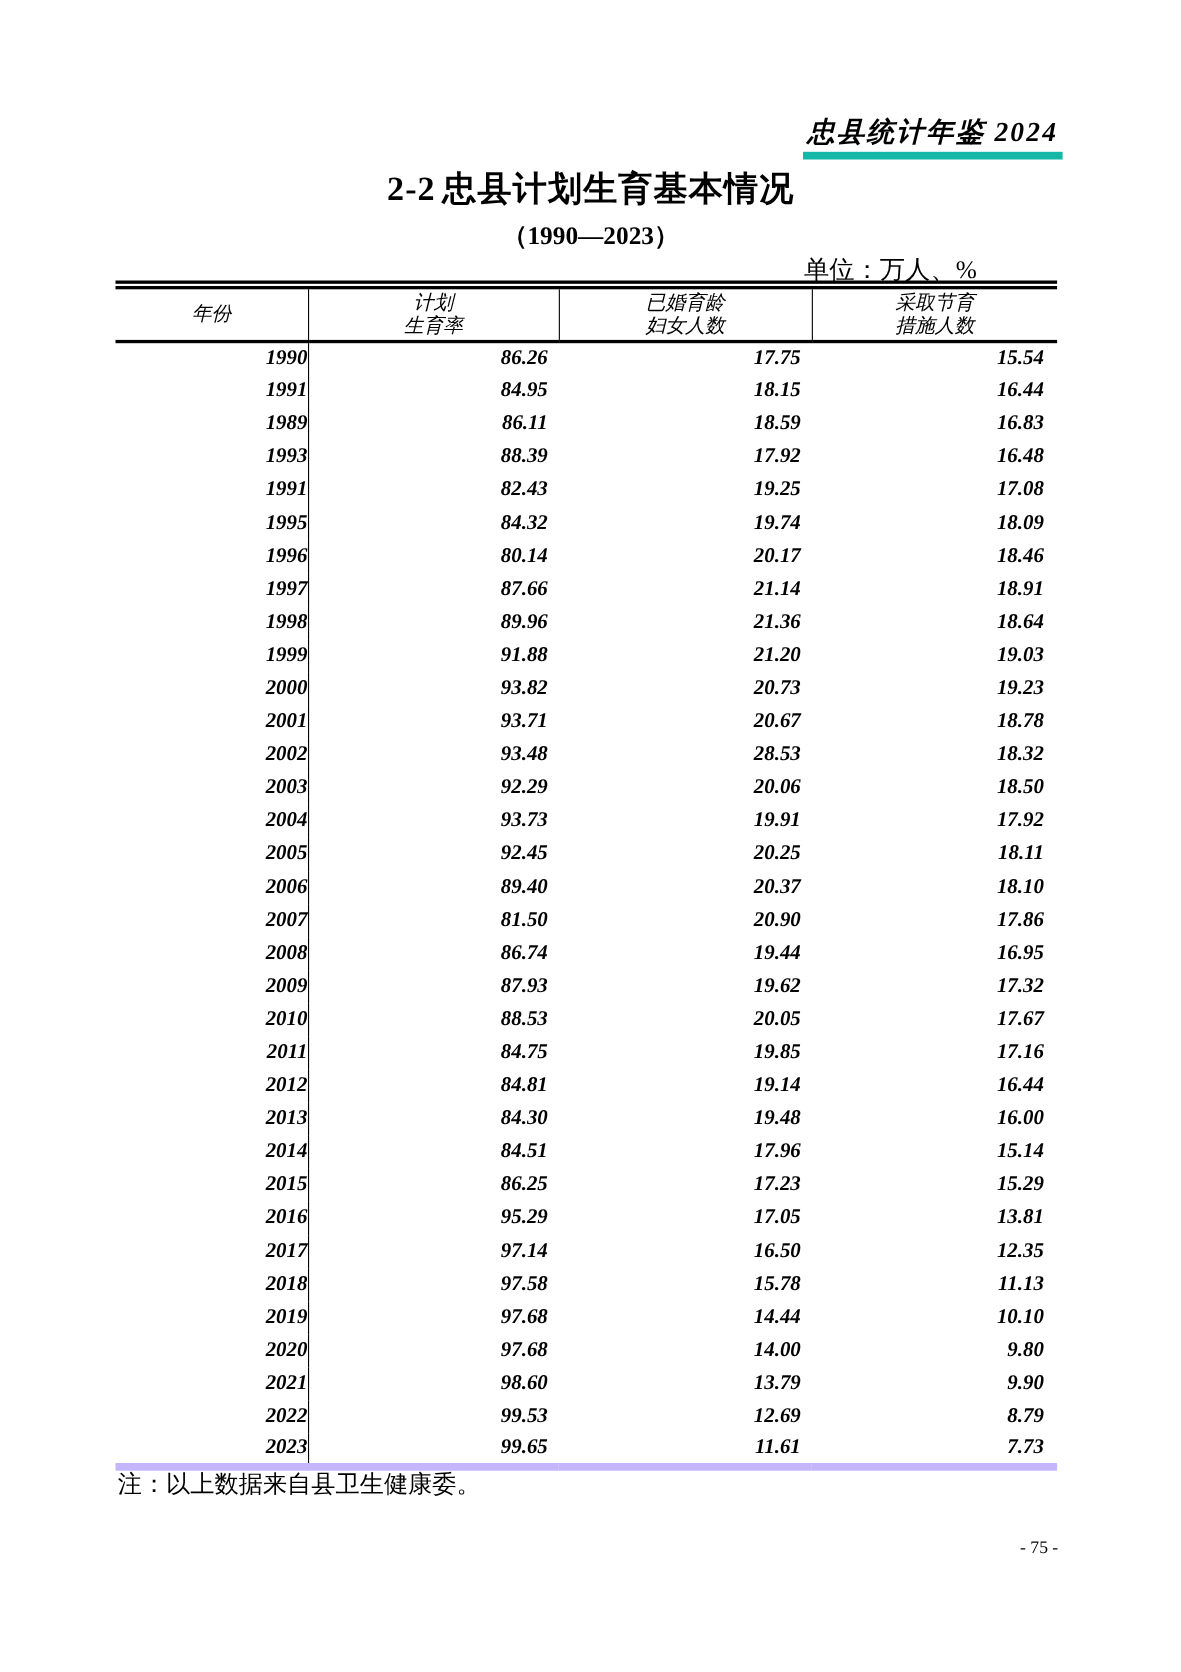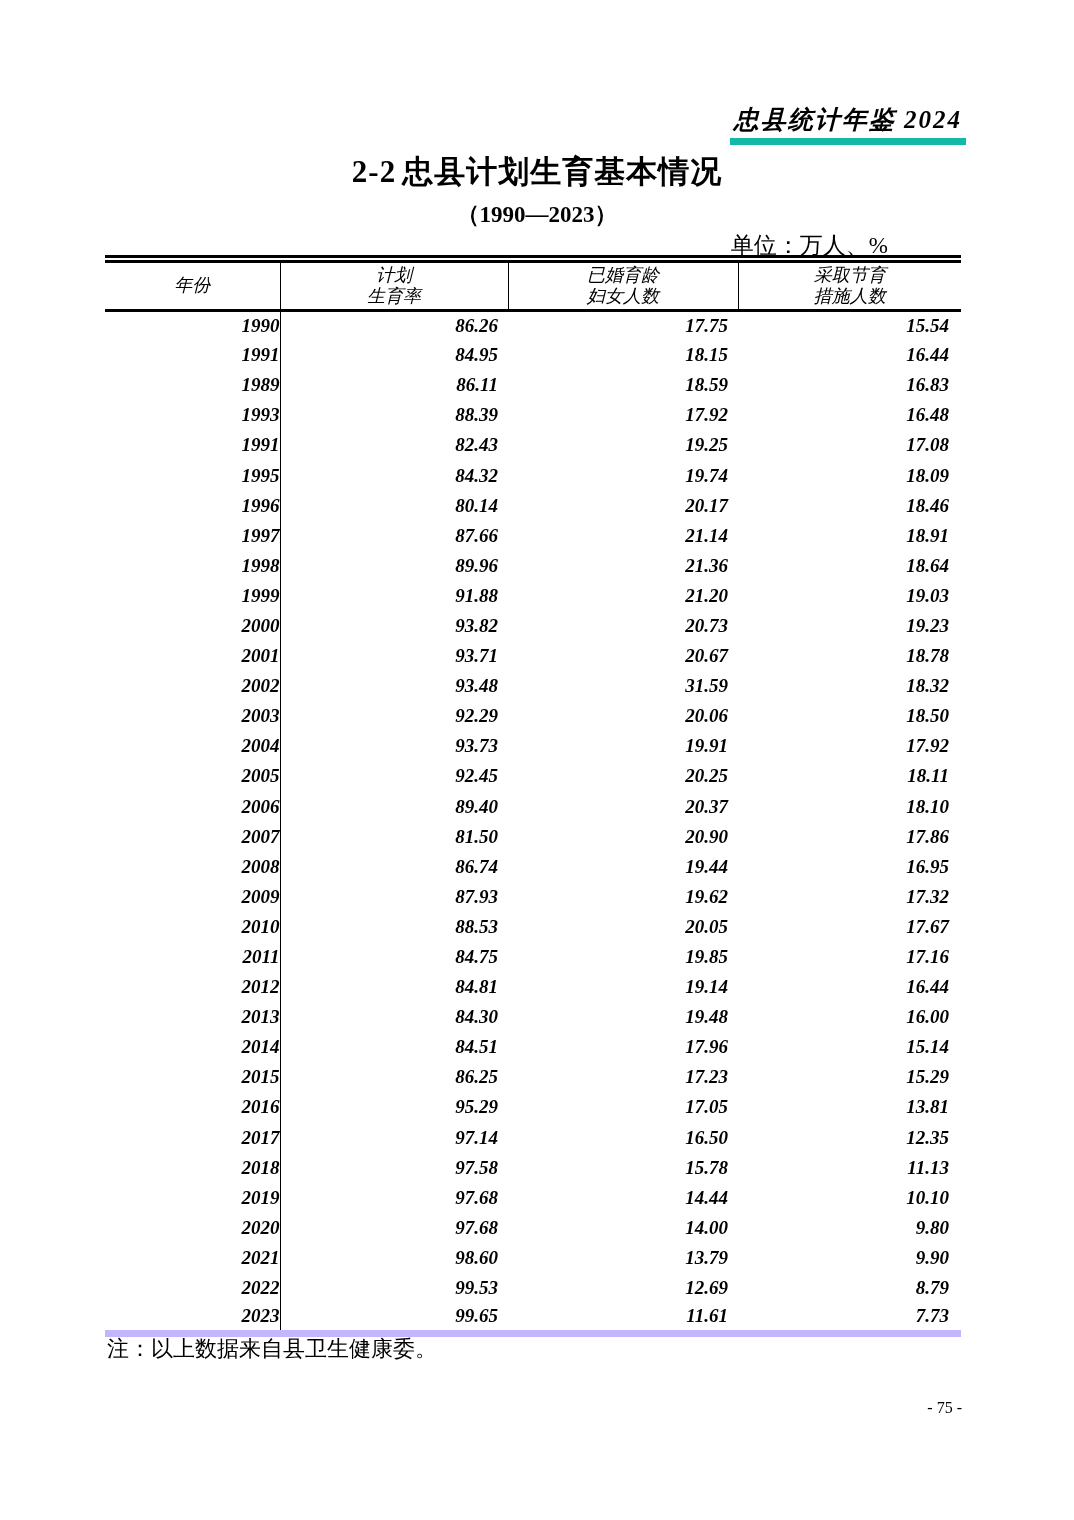--- a/index.html
+++ b/index.html
@@ -226,21 +226,21 @@
           </tr>
           <tr>
             <td class="col-year">2001</td>
             <td class="col-val col-rate">93.71</td>
             <td class="col-val col-women">20.67</td>
             <td class="col-val col-measures">18.78</td>
           </tr>
           <tr>
             <td class="col-year">2002</td>
             <td class="col-val col-rate">93.48</td>
-            <td class="col-val col-women">31.59</td>
+            <td class="col-val col-women">28.53</td>
             <td class="col-val col-measures">18.32</td>
           </tr>
           <tr>
             <td class="col-year">2003</td>
             <td class="col-val col-rate">92.29</td>
             <td class="col-val col-women">20.06</td>
             <td class="col-val col-measures">18.50</td>
           </tr>
           <tr>
             <td class="col-year">2004</td>

